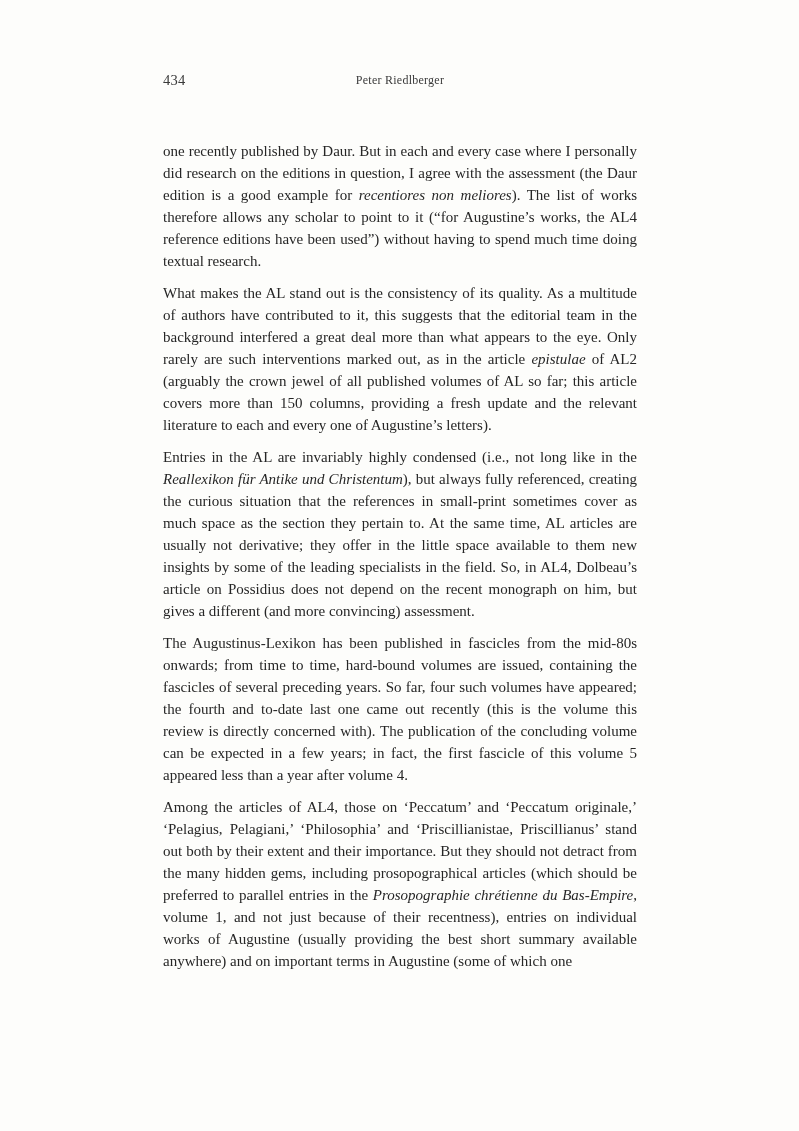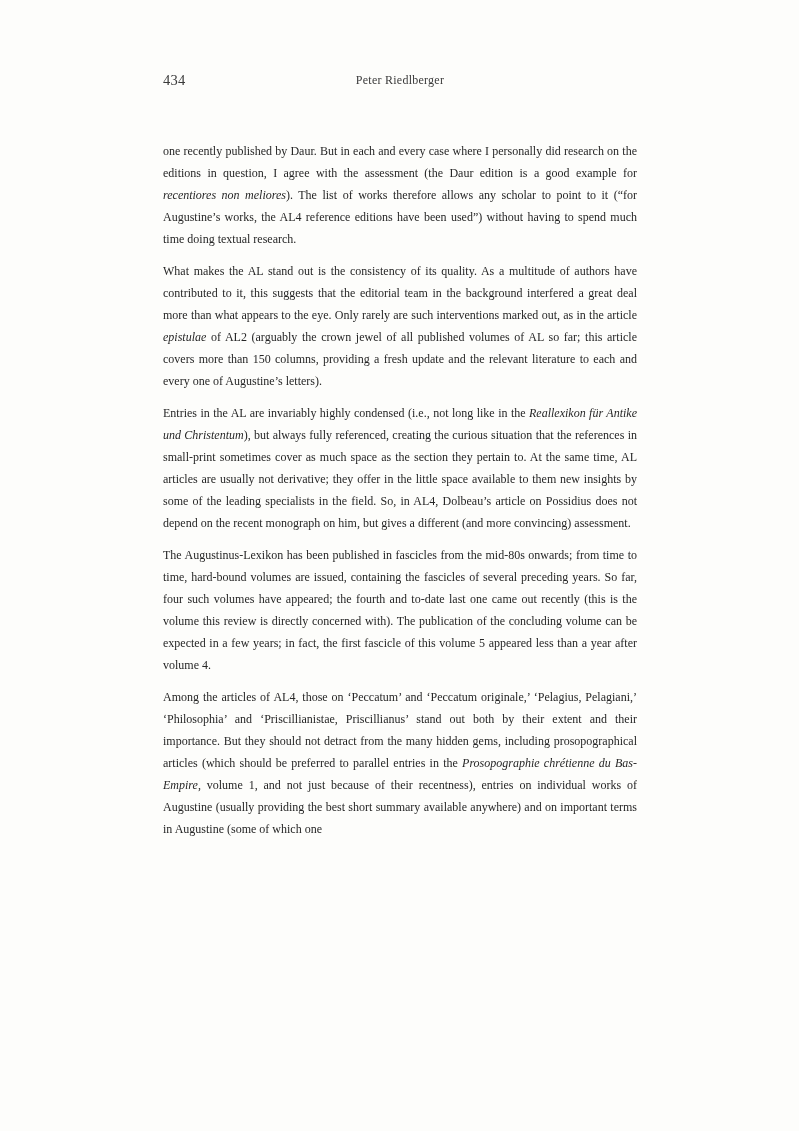--- a/index.html
+++ b/index.html
@@ -47,21 +47,21 @@
   }
   
   .textblock {
     position: absolute;
     left: 163px;
     top: 140px;
     width: 474px;
   }
   .para {
     margin: 0 0 10px 0;
-    font-size: 12px;
+    font-size: 15px;
     line-height: 22px;
     color: #262626;
     text-align: justify;
     text-justify: inter-word;
     hyphens: manual;
     -webkit-hyphens: manual;
     text-indent: 0;
   }
   .para:last-child {
     margin-bottom: 0;

